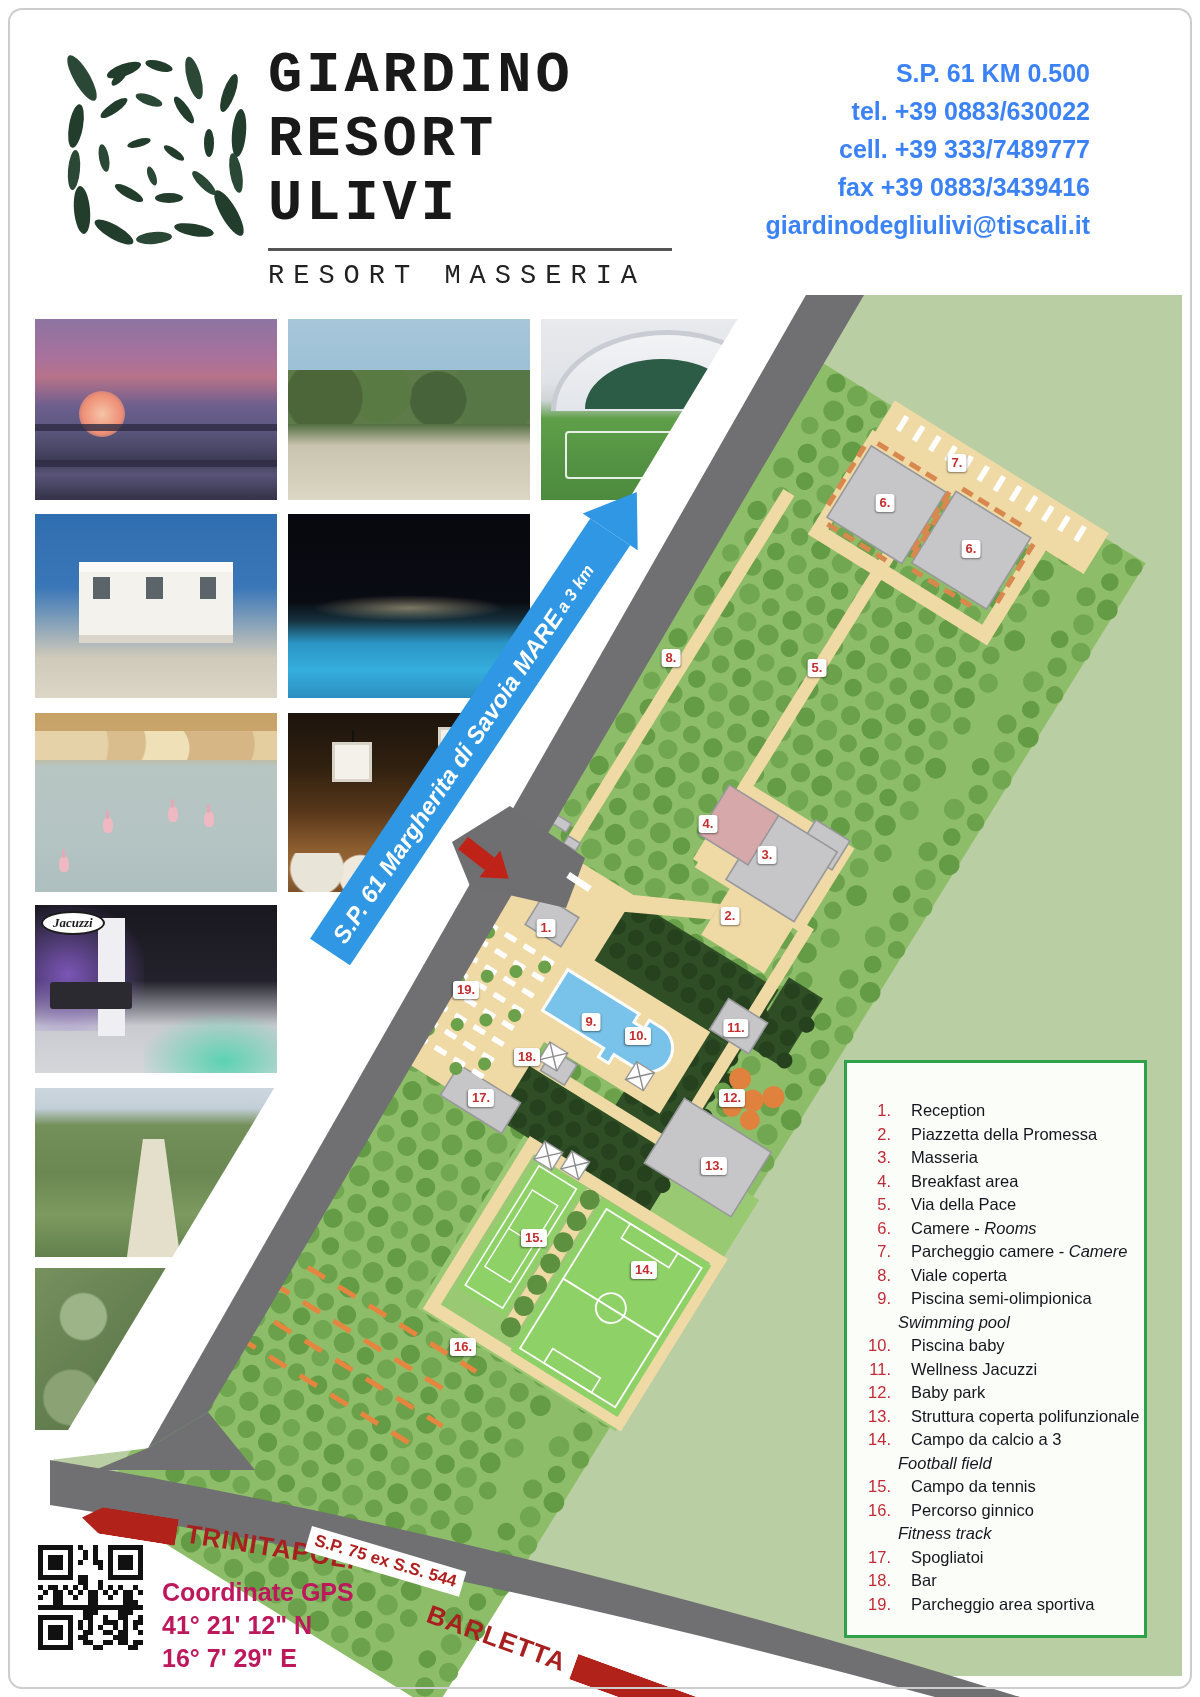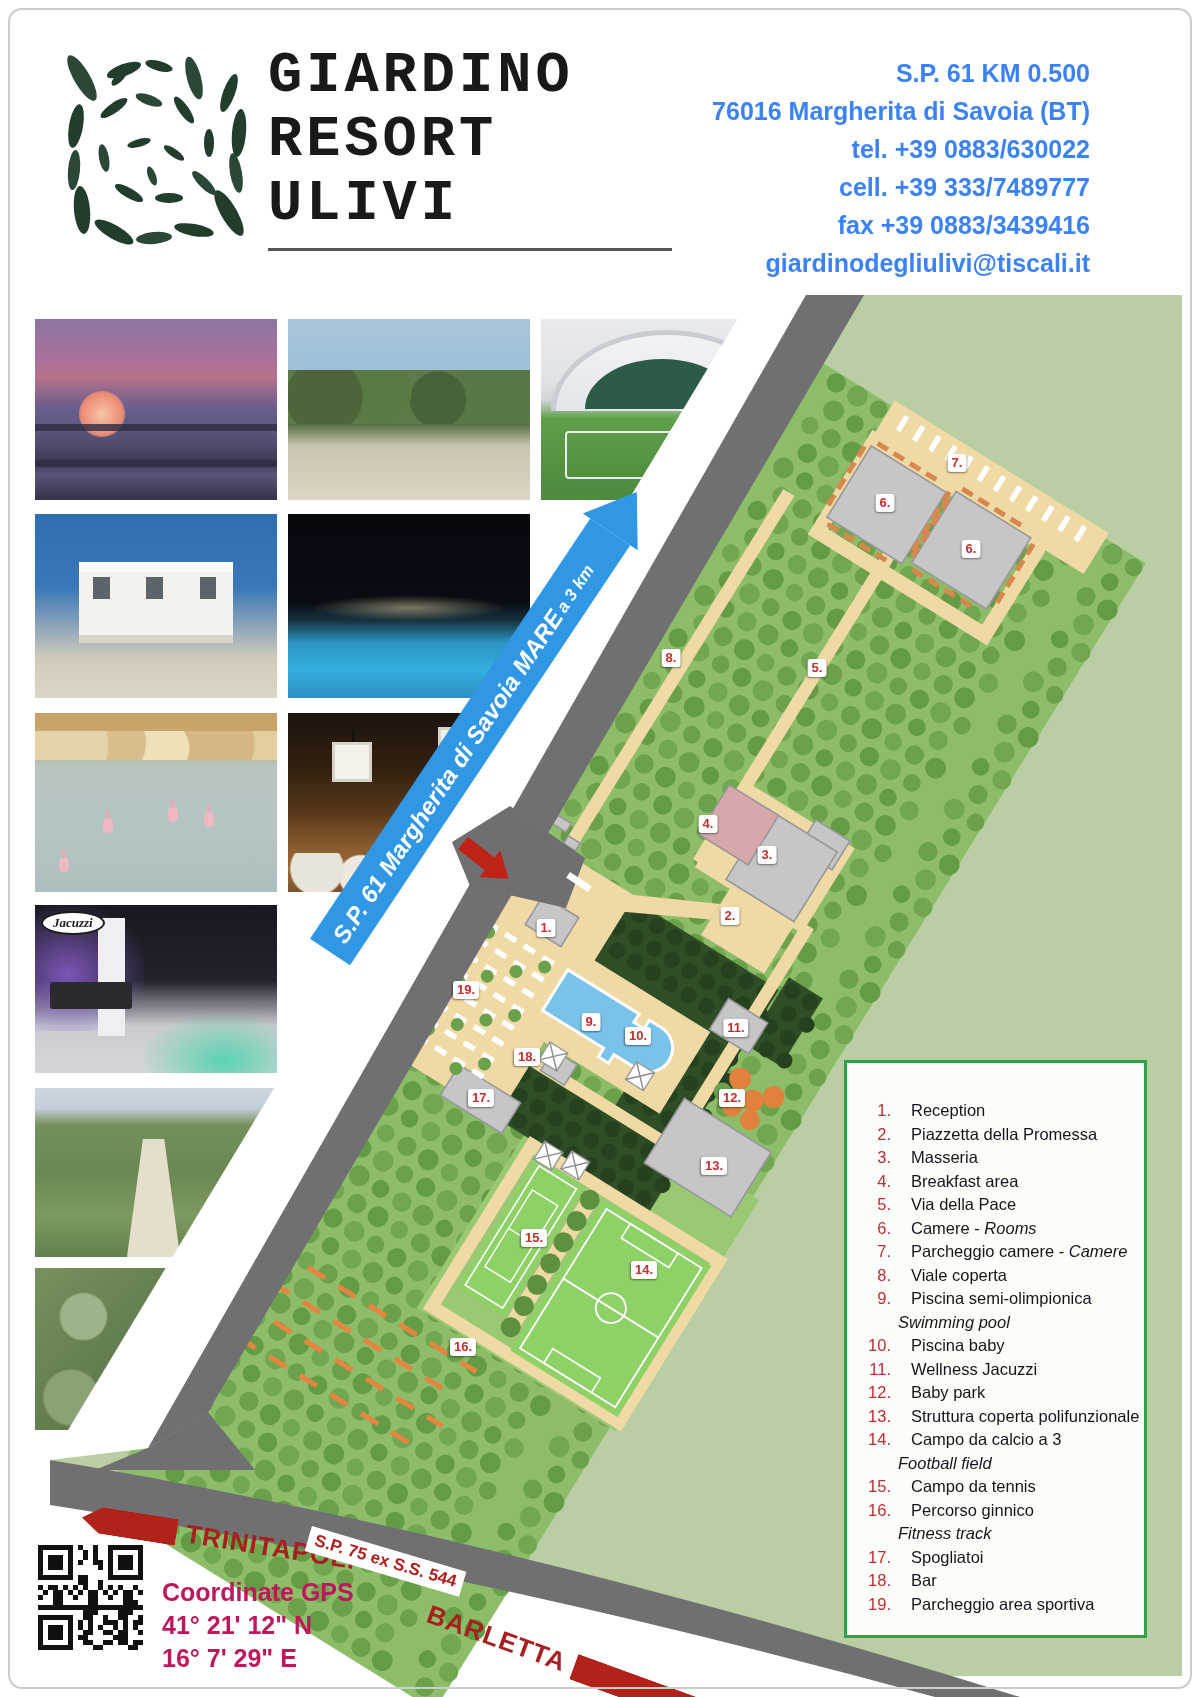--- a/index.html
+++ b/index.html
@@ -149,25 +149,25 @@
       <ellipse cx="122" cy="107" rx="12" ry="4" transform="rotate(35 122 107)" fill="#223d2c"></ellipse>
       <ellipse cx="100" cy="130" rx="10" ry="4" transform="rotate(70 100 130)" fill="#2a4835"></ellipse>
       <ellipse cx="67" cy="32" rx="10" ry="4" transform="rotate(-45 67 32)" fill="#223d2c"></ellipse>
     </g>
 </svg>
 
 <div class="brand">
   <div class="brand-l1">GIARDINO</div>
   <div class="brand-l2">RESORT ULIVI</div>
   <div class="brand-rule"></div>
+  <div class="brand-sub">RESORT MASSERIA</div>
 </div>
 
 <div class="contact">
   <div>S.P. 61 KM 0.500</div>
-  <div>76016 Margherita di Savoia (BT)</div>
   <div>tel.  +39 0883/630022</div>
   <div>cell. +39 333/7489777</div>
   <div>fax +39 0883/3439416</div>
   <div>giardinodegliulivi@tiscali.it</div>
 </div>
 
 <div class="photo p-sunset" style="left:35px;top:319px;width:242px;height:181px;">
   <div class="sun"></div>
   <div class="band" style="top:58%"></div>
   <div class="band" style="top:78%"></div>

